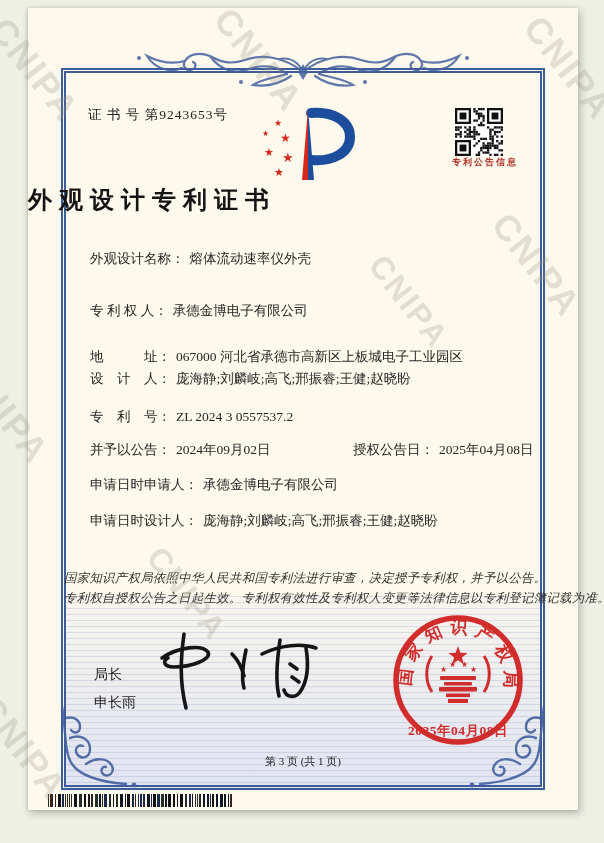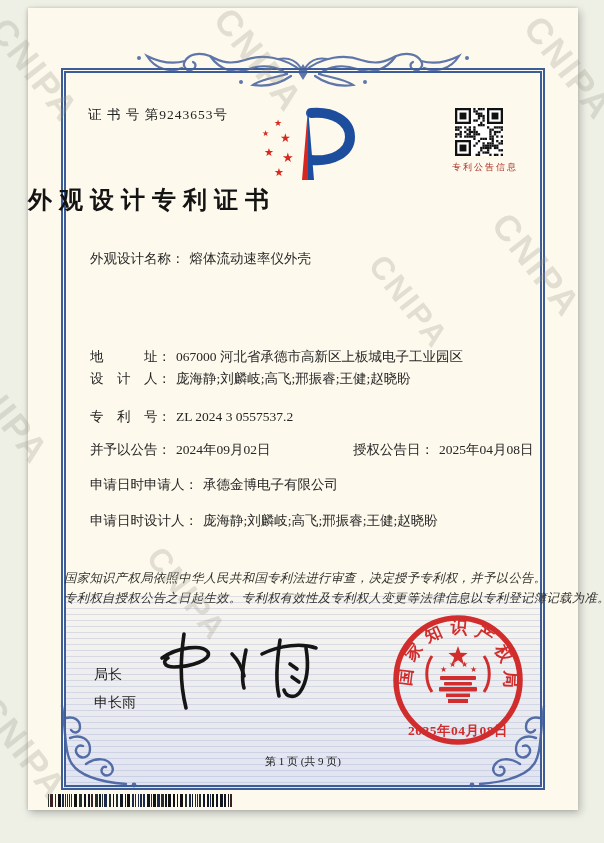--- a/index.html
+++ b/index.html
@@ -31,21 +31,21 @@
     border:5px double #3c5d97;box-sizing:border-box;z-index:2;
   }
   .deco{position:absolute;z-index:3;}
   .content{position:absolute;left:0;top:0;width:550px;height:802px;z-index:4;border-radius:24px;}
   .certno{position:absolute;left:60px;top:98px;font-size:13.5px;color:#222;letter-spacing:1px;}
   .title{
     position:absolute;left:0;top:176px;width:100%;text-align:left;
     font-size:24px;font-weight:bold;color:#141414;letter-spacing:7px;
   }
   .qrwrap{position:absolute;left:424px;top:100px;width:54px;text-align:center;}
-  .qrlabel{margin-top:5px;font-size:9px;font-weight:normal;color:#b23026;letter-spacing:2px;white-space:nowrap;}
+  .qrlabel{font-size:9px;font-weight:bold;color:#b23026;letter-spacing:2px;white-space:nowrap;}
   .row{position:absolute;left:62px;right:34px;font-size:13.5px;color:#262626;white-space:nowrap;}
   .row .lbl{color:#262626;}
   .row .val{margin-left:5px;}
   .pair2{position:absolute;left:263px;top:0;}
   .legal{
     position:absolute;left:36px;top:560px;width:478px;text-align:center;
     font-size:12.3px;font-style:italic;color:#30302e;line-height:20px;letter-spacing:0.4px;
   }
   .legal div{white-space:nowrap;}
   .signblock{position:absolute;left:66px;top:652px;font-family:"Liberation Sans","DejaVu Sans",sans-serif;
@@ -255,20 +255,23 @@
           <rect x="2" y="16" width="3" height="3" fill="#111"></rect>
         </svg>
       <div class="qrlabel">专利公告信息</div>
     </div>
 
     <div class="title">外观设计专利证书</div>
 
     <div class="row" style="top:242px">
       <span class="lbl">外观设计名称：</span><span class="val">熔体流动速率仪外壳</span>
     </div>
+    <div class="row" style="top:294px">
+      <span class="lbl">专 利 权 人：</span><span class="val">承德金博电子有限公司</span>
+    </div>
     <div class="row" style="top:340px">
       <span class="lbl">地　　　址：</span><span class="val">067000 河北省承德市高新区上板城电子工业园区</span>
     </div>
     <div class="row" style="top:362px">
       <span class="lbl">设　计　人：</span><span class="val">庞海静;刘麟岐;高飞;邢振睿;王健;赵晓盼</span>
     </div>
     <div class="row" style="top:400px">
       <span><span class="lbl">专　利　号：</span><span class="val">ZL 2024 3 0557537.2</span></span>
     </div>
     <div class="row" style="top:433px">
@@ -326,21 +329,21 @@
           <rect x="51" y="77" width="38" height="4.4" rx="1"></rect>
           <rect x="58" y="83.5" width="24" height="3.6"></rect>
           <rect x="60" y="89" width="20" height="4"></rect>
           <path d="M44,46 C37,56 37,72 44,82" fill="none" stroke="#d01f1f" stroke-width="3"></path>
           <path d="M96,46 C103,56 103,72 96,82" fill="none" stroke="#d01f1f" stroke-width="3"></path>
         </g>
         <text x="70" y="125" text-anchor="middle" font-size="13.5" font-weight="bold" fill="#d01f1f" letter-spacing="0.5" id="sealdate">2025年04月08日</text>
       </g>
     </svg>
 
-    <div class="pagefoot">第 1 页 (共 9 页)</div>
+    <div class="pagefoot">第 3 页 (共 1 页)</div>
 
     <svg class="barcode" id="barcode" width="184" height="13">
         <rect x="0" y="0" width="1" height="13" fill="#222f2a"></rect>
         <rect x="2" y="0" width="3" height="13" fill="#3a2020"></rect>
         <rect x="7" y="0" width="1" height="13" fill="#3a2020"></rect>
         <rect x="10" y="0" width="3" height="13" fill="#111"></rect>
         <rect x="14" y="0" width="2" height="13" fill="#1b2a4a"></rect>
         <rect x="17" y="0" width="1" height="13" fill="#222f2a"></rect>
         <rect x="19" y="0" width="1" height="13" fill="#3a2020"></rect>
         <rect x="21" y="0" width="1" height="13" fill="#3a2020"></rect>

